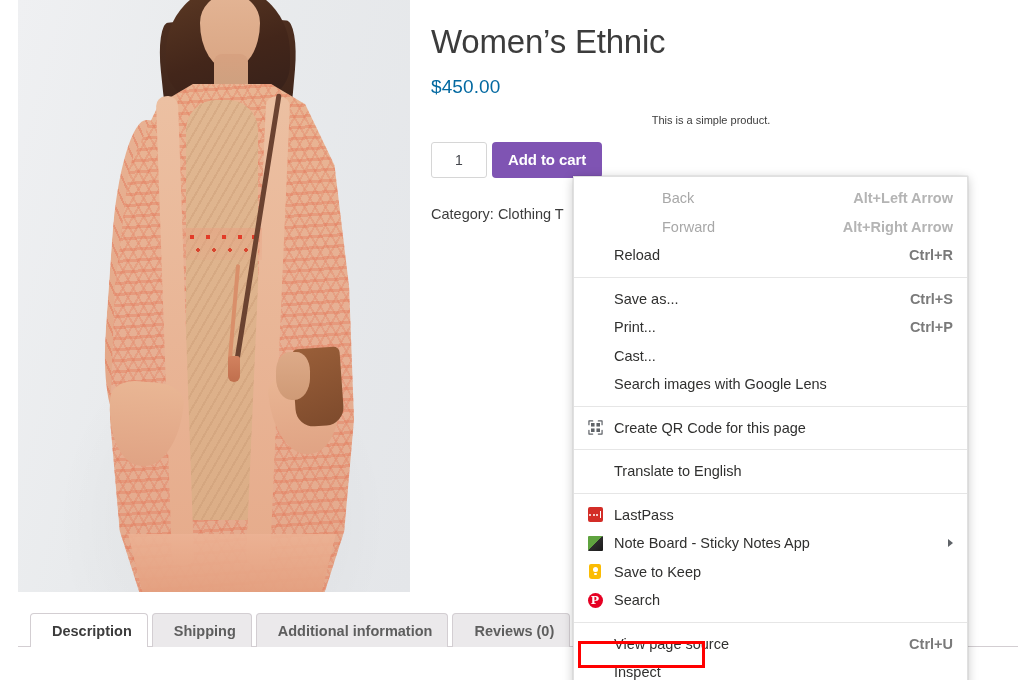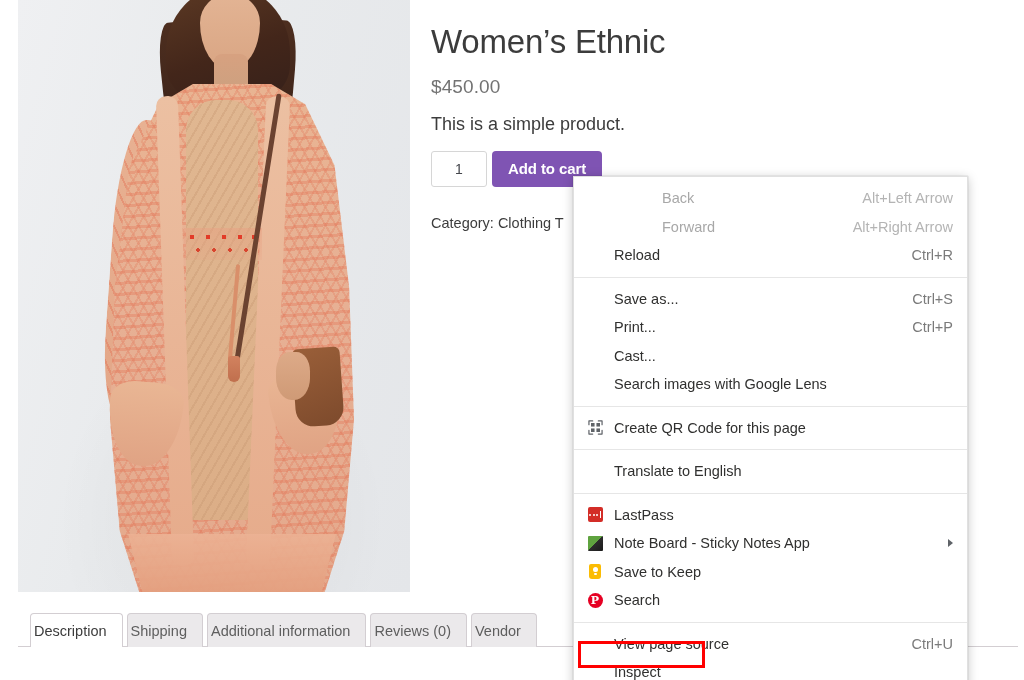--- a/index.html
+++ b/index.html
@@ -308,28 +308,29 @@
   .product-title {
     font-size: 33px;
     font-weight: 400;
     color: #3c3c3c;
     letter-spacing: -0.2px;
     margin: 22px 0 0 0;
     line-height: 1.2;
   }
   .product-price {
     font-size: 19px;
-    color: #737373;
+    color: #0369a1;
     margin-top: 14px;
     letter-spacing: 0.1px;
   }
   .product-desc {
-    font-size: 18px;
+    font-size: 11px;
     color: #3c3c3c;
     margin-top: 16px;
+    text-align: center;
   }
   .cart-row {
     display: flex;
     align-items: stretch;
     margin-top: 16px;
     gap: 5px;
   }
   .qty-input {
     width: 56px;
     height: 36px;
@@ -378,23 +379,23 @@
     margin: 0;
     padding: 0 0 0 12px;
     gap: 4px;
   }
   .tab {
     position: relative;
     background: #ebe9eb;
     border: 1px solid #d3ced2;
     border-bottom: none;
     border-radius: 4px 4px 0 0;
-    padding: 9px 15px 8px 3px;
+    padding: 9px 15px 8px 21px;
     font-size: 14.5px;
-    font-weight: normal;
+    font-weight: bold;
     color: #5e5e5e;
     cursor: pointer;
     white-space: nowrap;
     bottom: -1px;
   }
   .tab.active {
     background: #ffffff;
     color: #3c3c3c;
     z-index: 2;
   }
@@ -430,20 +431,21 @@
     align-items: center;
     justify-content: center;
     margin-right: 8px;
   }
   .ctx-noicon { width: 22px; min-width: 22px; margin-right: 8px; }
   .ctx-label { flex: 1; white-space: nowrap; }
   .ctx-accel {
     color: #7a7a7a;
     margin-left: 22px;
     white-space: nowrap;
+    font-weight: bold;
   }
   .ctx-item.disabled .ctx-accel { color: #b4b4b4; }
   .ctx-sep {
     height: 1px;
     background: #e6e6e6;
     margin: 7px 0;
   }
   .ctx-arrow {
     width: 0; height: 0;
     border-left: 5px solid #5f6368;

